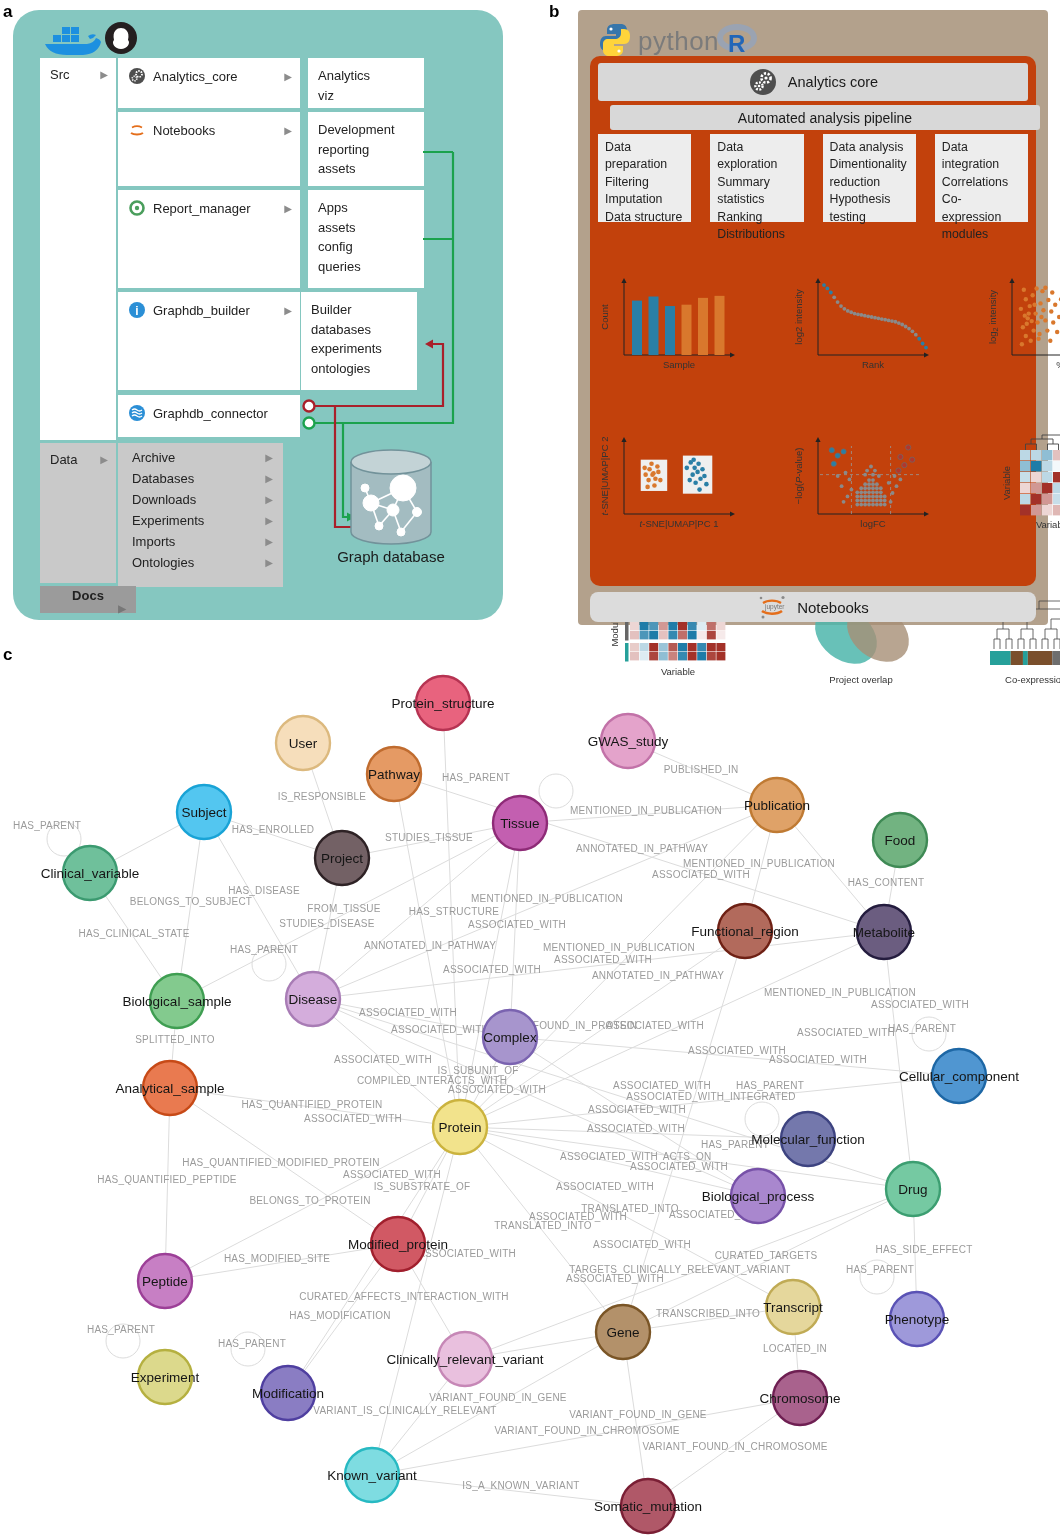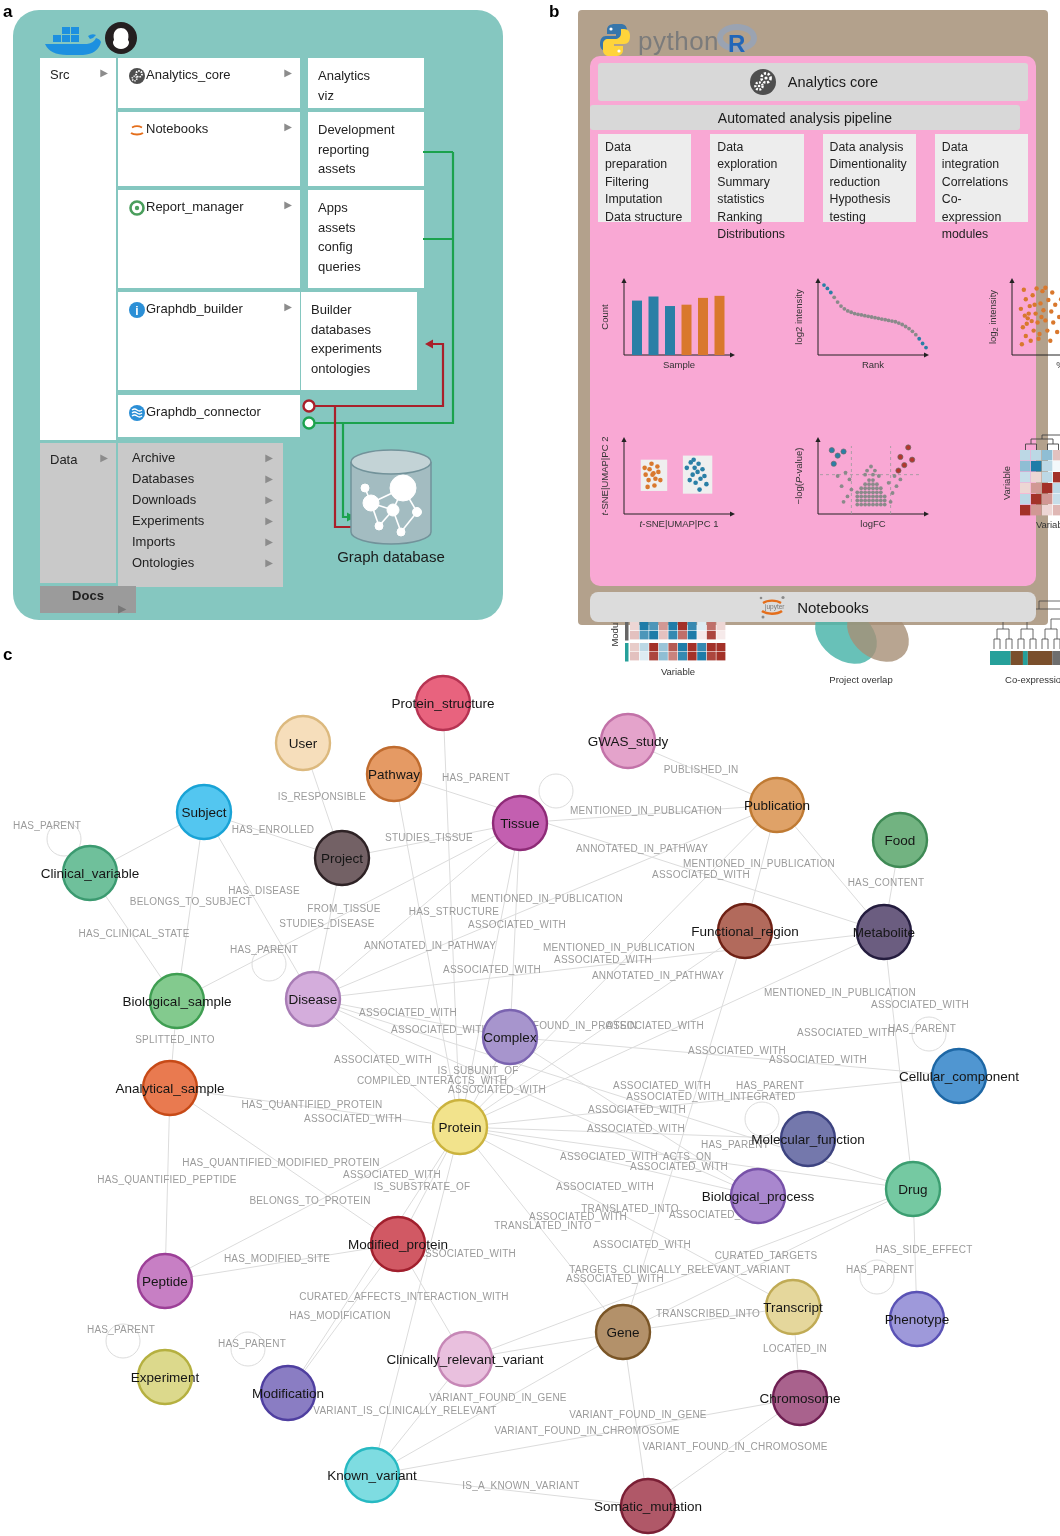--- a/index.html
+++ b/index.html
@@ -2,32 +2,32 @@
 <html><head>
 <meta charset="utf-8">
 <style>
   html,body{margin:0;padding:0;background:#fff;font-family:"Liberation Sans",sans-serif;}
   #stage{position:relative;width:1060px;height:1536px;background:#fff;overflow:hidden;}
   .fig-label{position:absolute;font-weight:bold;font-size:17px;color:#000;}
   
   #panelA{position:absolute;left:13px;top:10px;width:490px;height:610px;background:#85c7c0;border-radius:26px;}
   #panelA .box{position:absolute;background:#fff;font-size:13px;color:#222;}
   #panelA .gray{background:#c9c9c9;}
-  .rowhead{display:flex;padding:9px 8px 0 10px;}
+  .rowhead{display:flex;align-items:center;gap:7px;padding:9px 8px 0 10px;}
   .rowhead .lbl{flex:0 1 auto;}
   .caret{color:#8c8c8c;font-size:10px;margin-left:auto;}
   .itemlines{padding:8px 10px;line-height:1.5;}
   .datarow{display:flex;align-items:center;padding:3px 10px 3px 14px;font-size:13px;}
   .datarow .caret{margin-left:auto;}
   #docsBox{color:#fff;font-weight:bold;display:flex;align-items:center;padding:2px 10px;flex-direction:column;}
   #docsBox .caret{color:#777;}
   #aSvg{position:absolute;left:0;top:0;pointer-events:none;}
   
   #panelB{position:absolute;left:578px;top:10px;width:470px;height:615px;background:#b3a18c;border-radius:4px;}
-  #bInner{position:absolute;left:12px;top:46px;width:446px;height:530px;background:#f9a8d4;border-radius:10px;}
+  #bInner{position:absolute;left:12px;top:46px;width:446px;height:530px;background:#c2410c;border-radius:10px;}
   .bbar{position:absolute;background:#d8d8d8;border-radius:3px;display:flex;align-items:center;justify-content:center;font-size:14.5px;color:#1a1a1a;}
   #pipecols{position:absolute;left:20px;top:124px;width:430px;height:88px;display:flex;gap:19px;}
   .pcol{flex:1;background:#ededed;font-size:12.3px;color:#222;padding:5px 7px;line-height:1.42;}
   #chartGrid{position:absolute;left:16px;top:245px;width:438px;height:333px;display:grid;grid-template-columns:repeat(3,146px);grid-template-rows:repeat(3,111px);}
   #nbBar{position:absolute;left:12px;top:582px;width:446px;height:30px;background:#dcdcdc;border-radius:8px;display:flex;align-items:center;justify-content:center;gap:10px;font-size:15px;color:#1a1a1a;}
   #pyWord{position:absolute;left:60px;top:16px;font-size:26px;color:#7b7b7b;letter-spacing:.5px;}
   
   #netsvg{position:absolute;left:0;top:0;}
   .elabel{font-size:10px;fill:#9b9b9b;letter-spacing:.2px;}
   .nlabel{font-size:13.5px;fill:#151515;}
@@ -451,21 +451,21 @@
       <div class="bbar" style="left:8px;top:7px;width:430px;height:38px;">
         <svg width="30" height="30" style="margin-right:10px;">
           <circle cx="15" cy="15" r="13" fill="#4e4e4e"></circle>
           <circle cx="18" cy="11" r="4.6" fill="none" stroke="#fff" stroke-width="2.6" stroke-dasharray="2.2 1.6"></circle>
           <circle cx="18" cy="11" r="1.6" fill="#fff"></circle>
           <circle cx="11" cy="19" r="3.6" fill="none" stroke="#fff" stroke-width="2.4" stroke-dasharray="1.9 1.4"></circle>
           <circle cx="11" cy="19" r="1.3" fill="#fff"></circle>
         </svg>
         <span>Analytics core</span>
       </div>
-      <div class="bbar" style="left:0;top:49px;width:430px;height:25px;font-size:14px;">
+      <div class="bbar" style="left:20px;top:49px;width:430px;height:25px;font-size:14px;">
         <span>Automated analysis pipeline</span>
       </div>
       <div id="pipecols" style="left:8px;top:78px;">
           <div class="pcol">
             <div>Data preparation</div>
             <div>Filtering</div>
             <div>Imputation</div>
             <div>Data structure</div>
           </div>
           <div class="pcol">

